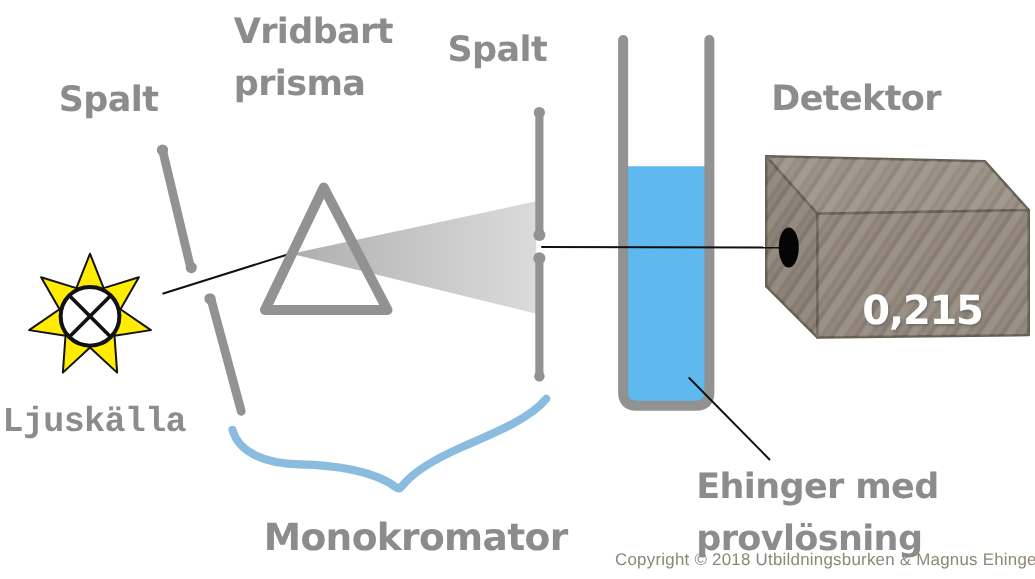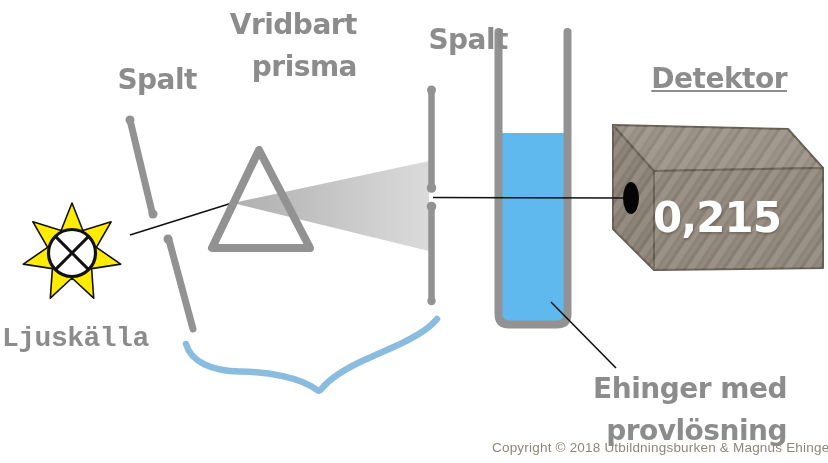--- a/index.html
+++ b/index.html
@@ -3,30 +3,30 @@
 <meta charset="utf-8">
 <style>
   html,body{margin:0;padding:0;background:#fff;}
   .stage{
     position:relative;width:828px;height:463px;background:#fff;
     overflow:hidden;font-family:"DejaVu Sans",sans-serif;
   }
   .stage svg{position:absolute;left:0;top:0;}
   .lbl{
     position:absolute;color:#8c8c8c;font-weight:700;font-size:28px;
-    line-height:1.1;letter-spacing:-0.5px;text-align:right;
+    line-height:1.1;letter-spacing:-0.5px;text-align:left;
     white-space:pre-line;user-select:none;
   }
   .lbl.two-line{line-height:1.5;}
   .lbl.left-align{text-align:left;}
   .lbl.big{font-size:30px;}
   .reading{
-    position:absolute;color:#ffffff;font-weight:700;font-size:42px;
-    line-height:1.1;letter-spacing:-1px;text-align:left;
-    text-shadow:1px 2px 2px rgba(88,82,72,0.5);user-select:none;
+    position:absolute;color:#ffffff;font-weight:700;font-size:32px;
+    line-height:1.1;letter-spacing:-1px;text-align:center;
+    text-shadow:1px 2px 2px rgba(88,82,72,0.5);user-select:none;margin-top:36px;
   }
   .copyright{
     position:absolute;font-family:"Liberation Sans",sans-serif;
     font-size:13.5px;color:#8e8679;letter-spacing:0.2px;white-space:nowrap;
     z-index:5;user-select:none;
   }
 </style>
 </head>
 <body>
 
@@ -97,24 +97,25 @@
     <ellipse cx="631" cy="198" rx="8" ry="16" fill="#050505"></ellipse>
   </svg>
 
   <div class="lbl" style="left:47px;top:65px;width:150px;">Spalt</div>
 
   <div class="lbl two-line" style="left:187px;top:4px;width:170px;">Vridbart
 prisma</div>
 
   <div class="lbl" style="left:358px;top:25px;width:150px;">Spalt</div>
 
-  <div class="lbl" style="left:617px;top:64px;width:170px;text-decoration:underline;">Detektor</div>
+  <div class="lbl" style="left:617px;top:64px;width:170px;">Detektor</div>
 
   <div class="lbl left-align" style="left:2px;top:324px;width:170px;font-family:Liberation Mono, monospace;">Ljuskälla</div>
 
+  <div class="lbl big" style="left:211px;top:414px;width:260px;">Monokromator</div>
 
   <div class="lbl two-line" style="left:557px;top:368px;width:230px;">Ehinger med
 provlösning</div>
 
   <div class="reading" style="left:653px;top:195px;width:170px;">0,215</div>
 
   <div class="copyright" style="left:492px;top:440px;">Copyright © 2018 Utbildningsburken &amp; Magnus Ehinger</div>
 
 </div>
 

